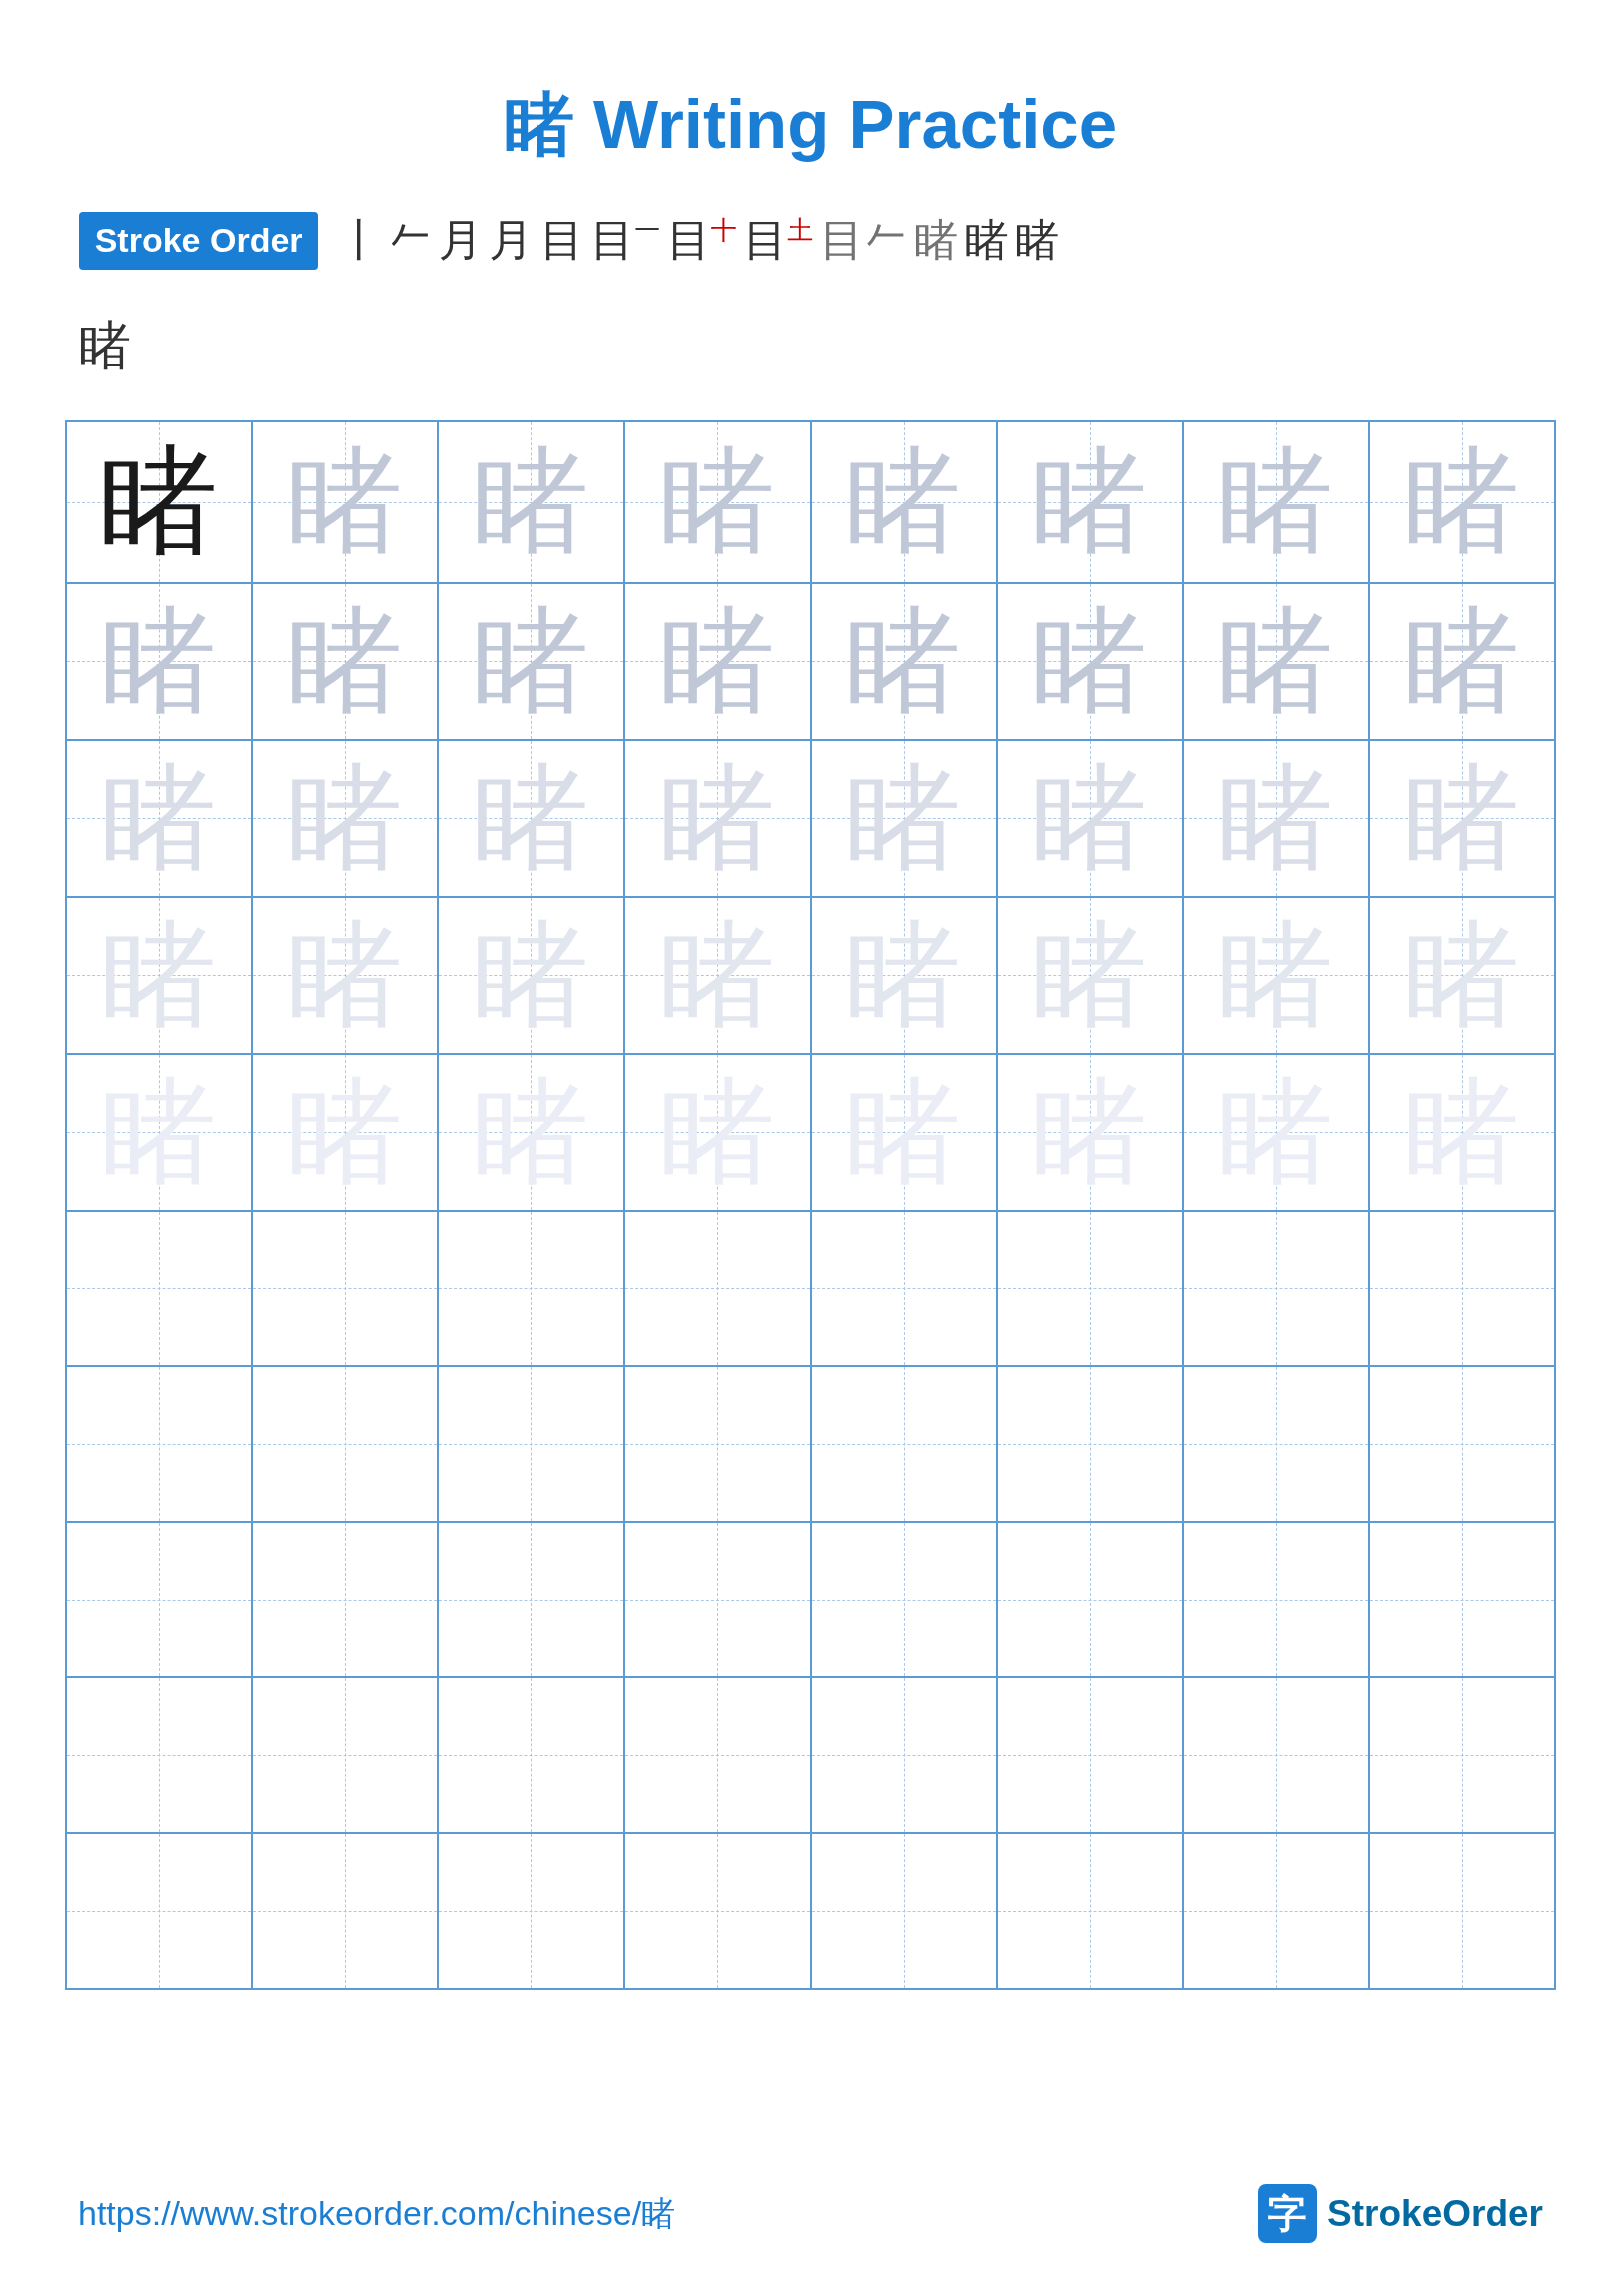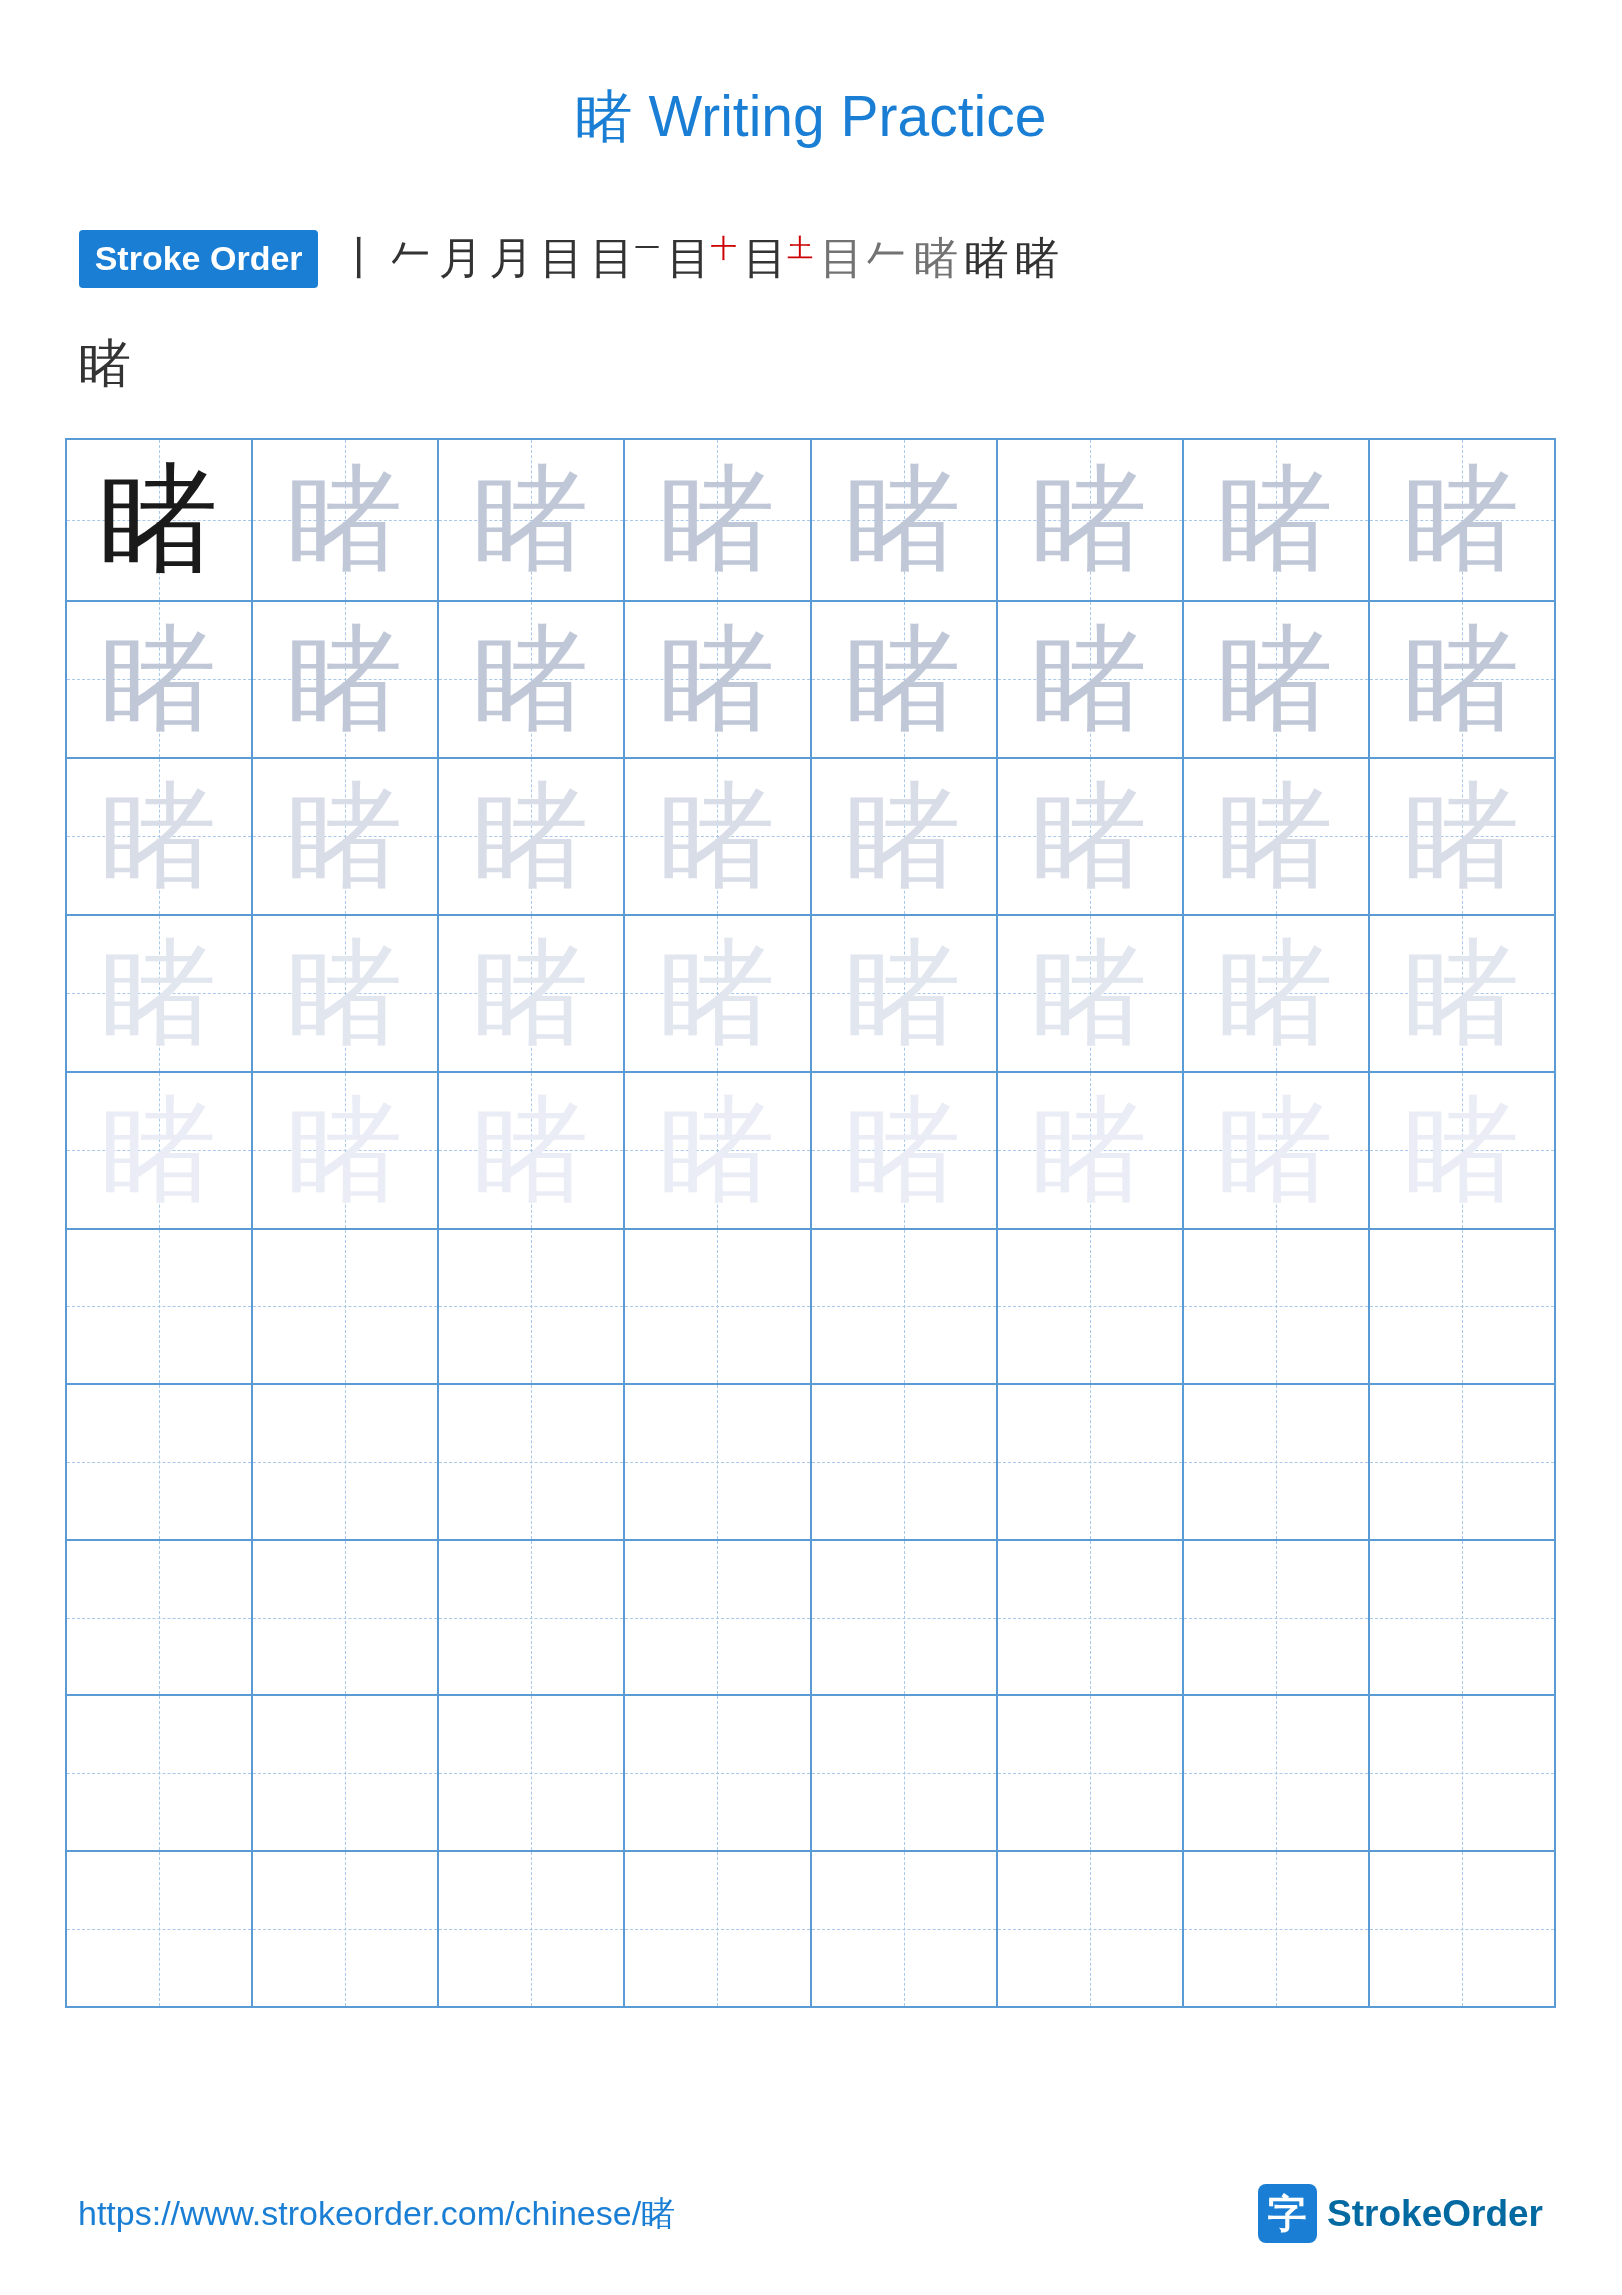--- a/index.html
+++ b/index.html
@@ -9,35 +9,34 @@
       background: #ffffff;
       font-family: serif;
       position: relative;
       overflow: hidden;
     }
 
     .page-title {
       text-align: center;
       padding-top: 79px;
       padding-bottom: 39px;
-      font-size: 57px;
-      font-weight: normal;
+      font-size: 69px;
+      font-weight: bold;
       color: #1a7fd4;
       font-family: Arial, sans-serif;
     }
 
     .stroke-order-section {
       display: flex;
       align-items: center;
       flex-wrap: wrap;
       padding: 0 79px;
       margin-bottom: 39px;
       font-size: 47px;
       line-height: 1.4;
-      margin-top: 33px;
     }
 
     .stroke-order-badge {
       background: #1a7fd4;
       color: white;
       font-size: 34px;
       padding: 5.2px 15.7px;
       border-radius: 3.9px;
       font-family: Arial, sans-serif;
       font-weight: bold;

